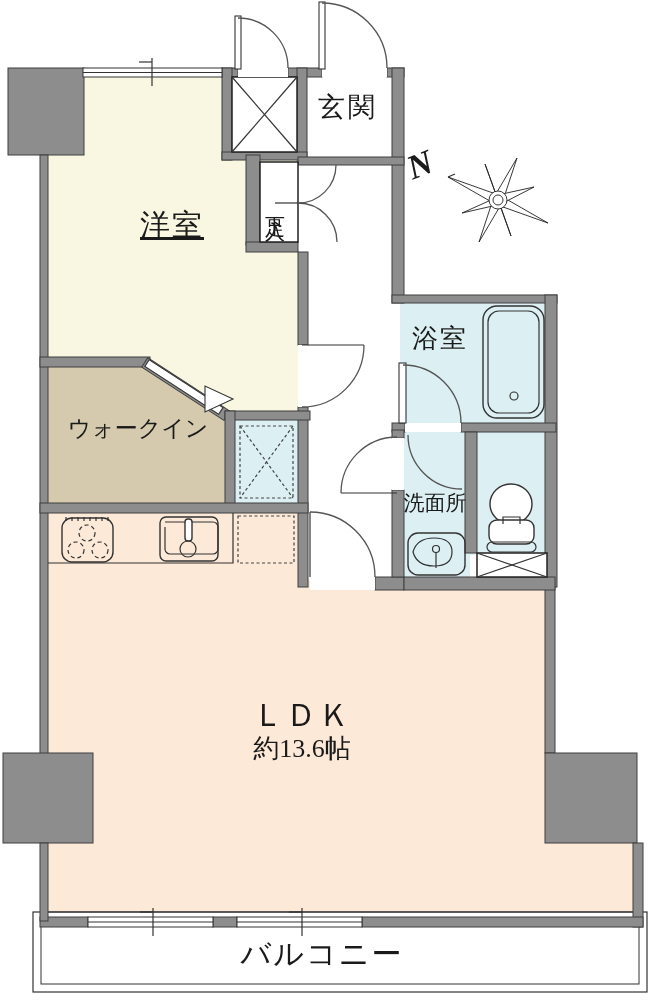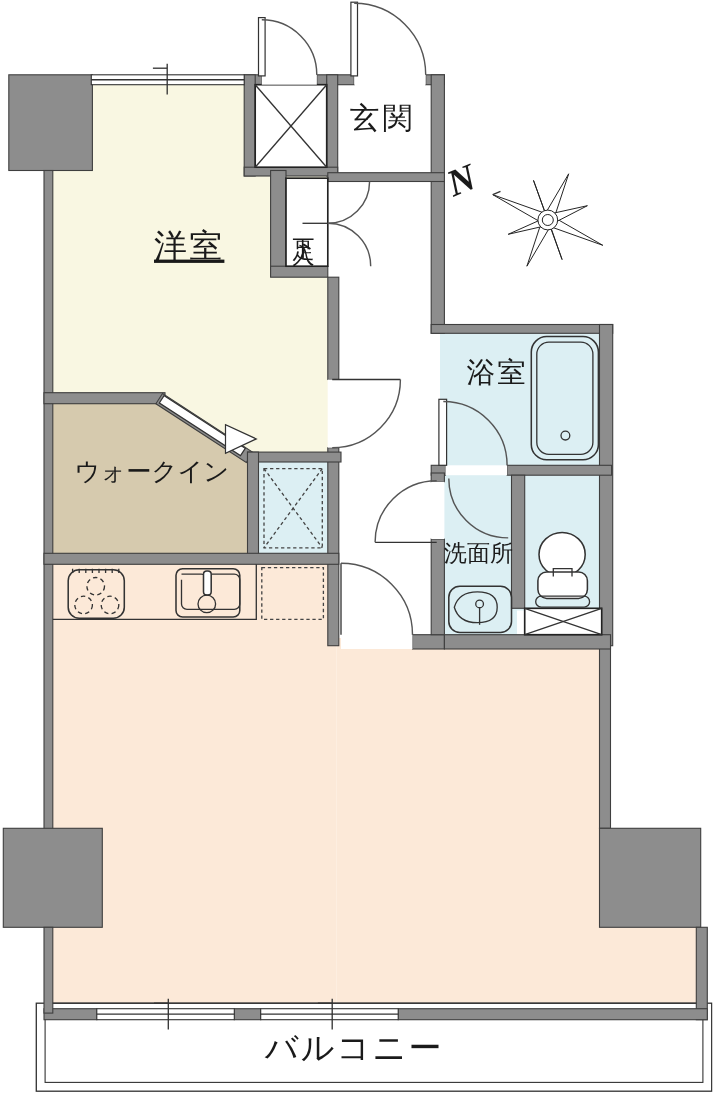--- a/index.html
+++ b/index.html
@@ -250,21 +250,25 @@
   <div class="lbl v-text" style="left:264px;top:167px;height:74px;font-size:20px;">下足入</div>
 
   <div class="lbl" style="left:52px;top:208px;width:240px;">
     <div style="font-size:30px;letter-spacing:2px;text-decoration:underline;">洋室</div>
   </div>
 
   <div class="lbl" style="left:40px;top:416px;width:196px;font-size:23px;">
     <div>ウォークイン</div>
   </div>
 
-  <div class="lbl" style="left:400px;top:324px;width:80px;font-size:26px;letter-spacing:2px;text-align:right;">浴室</div>
+  <div class="lbl" style="left:400px;top:324px;width:80px;font-size:26px;letter-spacing:2px;">浴室</div>
 
   <div class="lbl" style="left:400px;top:492px;width:70px;font-size:21px;">洗面所</div>
 
+  <div class="lbl" style="left:182px;top:698px;width:240px;">
+    <div style="font-size:32px;letter-spacing:1px;">ＬＤＫ</div>
+    <div style="font-size:26px;">約13.6帖</div>
+  </div>
 
   <div class="lbl" style="left:162px;top:937px;width:320px;font-size:30px;letter-spacing:2px;">バルコニー</div>
 
   <div class="lbl" style="left:400px;top:146px;width:40px;font-size:34px;font-weight:bold;font-style:italic;transform:rotate(-22deg);">N</div>
 </div>
 
 </body></html>

